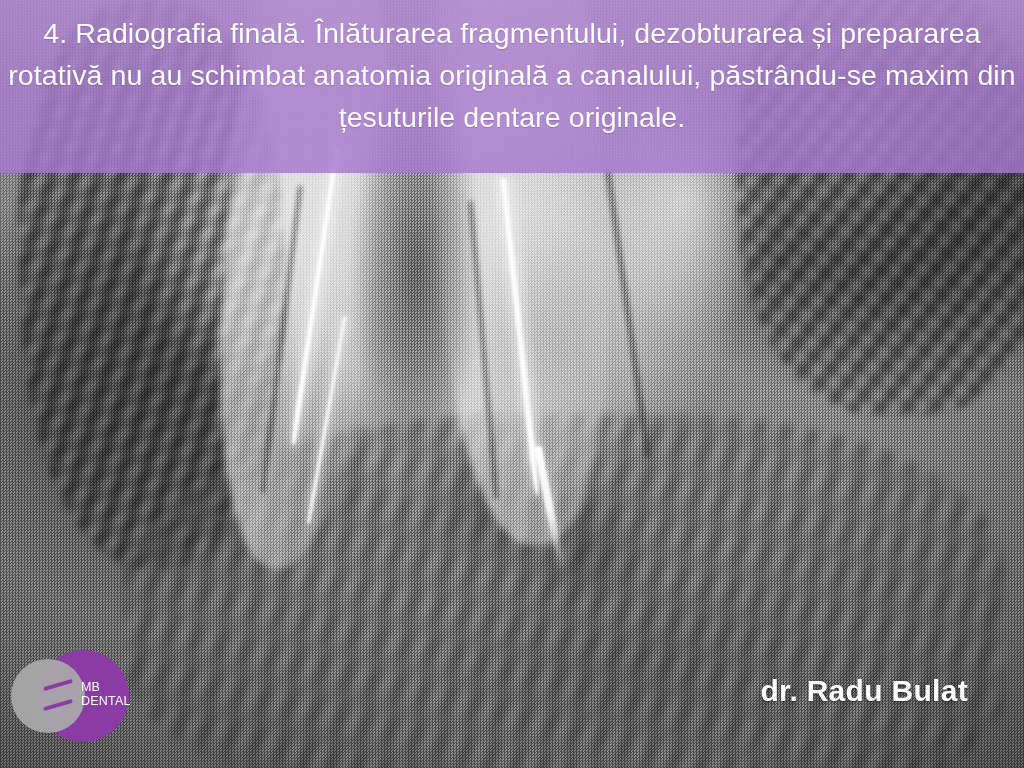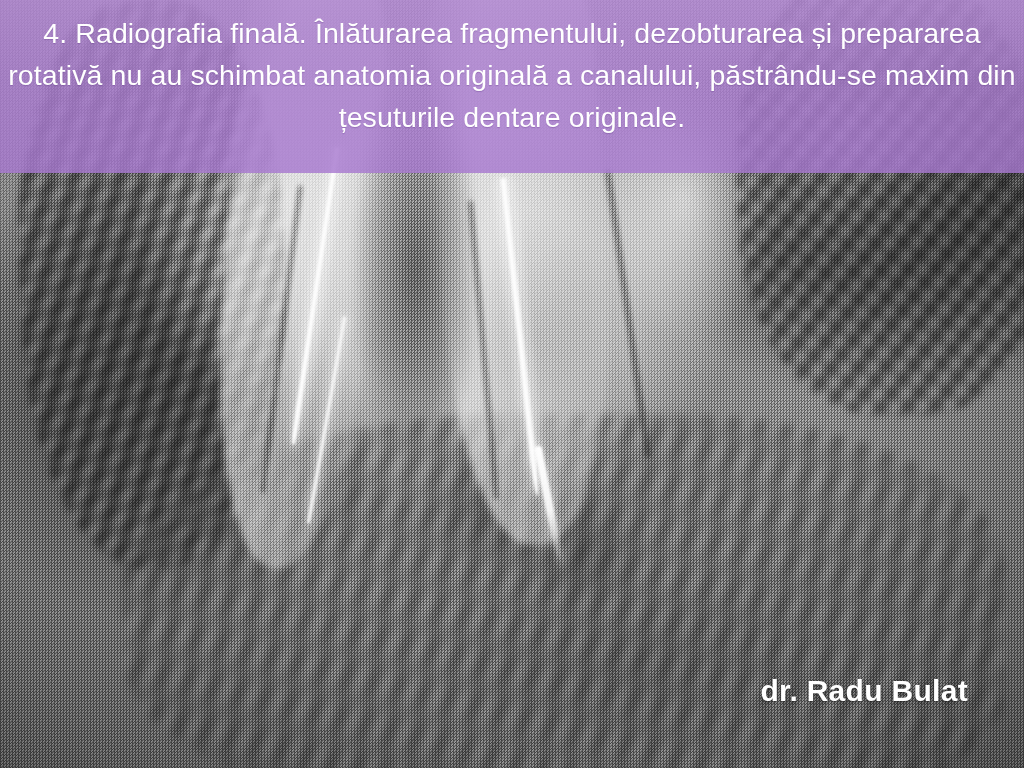--- a/index.html
+++ b/index.html
@@ -389,16 +389,27 @@
 
     <div class="xray-grain"></div>
     <div class="xray-grain2"></div>
     <div class="vignette"></div>
   </div>
 
   <div class="caption-banner">
     <p class="caption-text">4.  Radiografia finală.  Înlăturarea fragmentului,  dezobturarea și prepararea rotativă nu au schimbat anatomia originală a canalului, păstrându-se maxim din țesuturile dentare originale.</p>
   </div>
 
+  <div class="logo">
+    <div class="logo-circle"></div>
+    <div class="logo-crescent"></div>
+    <div class="logo-crescent-2"></div>
+    <div class="logo-dash logo-dash-1"></div>
+    <div class="logo-dash logo-dash-2"></div>
+    <div class="logo-text">
+      <div>MB</div>
+      <div>DENTAL</div>
+    </div>
+  </div>
 
   <div class="signature">dr. Radu Bulat</div>
 
 </div>
 
 </body></html>

